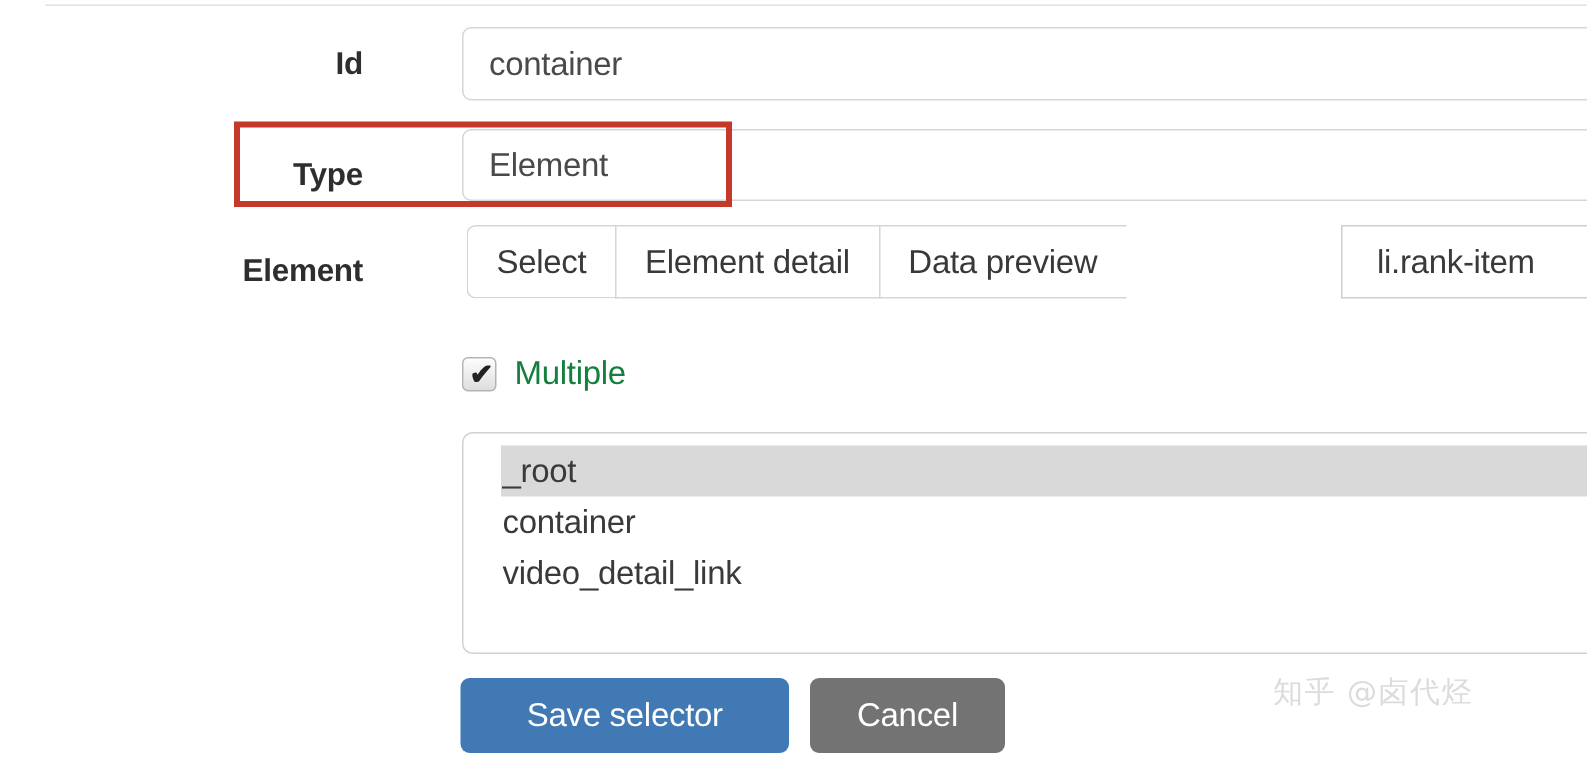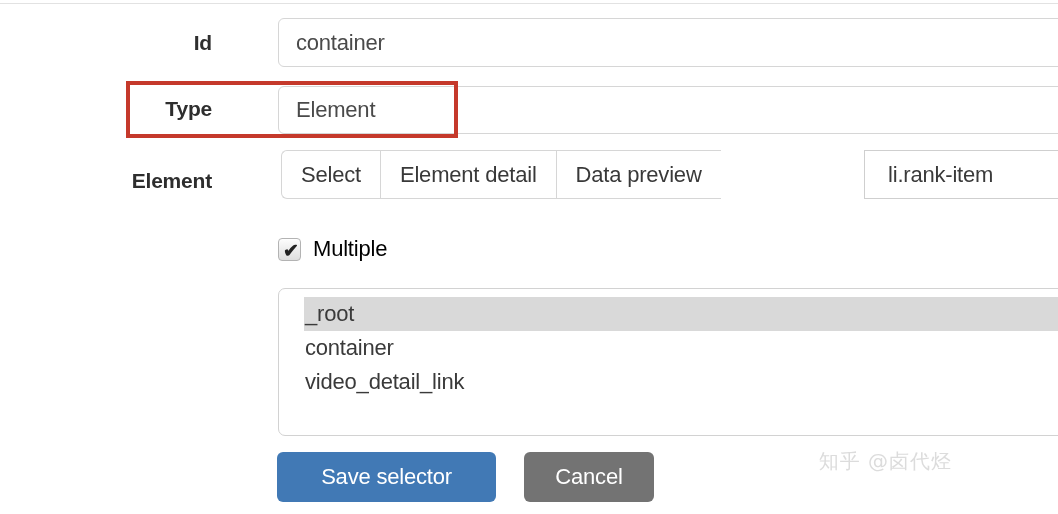--- a/index.html
+++ b/index.html
@@ -9,20 +9,21 @@
     background: #ffffff;
     font-family: "Liberation Sans", sans-serif;
     overflow: hidden;
   }
 
   #app {
     position: relative;
     width: 978px;
     height: 514px;
     background: #ffffff;
+    margin-left: 30px;
   }
 
   
   .top-divider {
     position: absolute;
     left: 0; top: 3px;
     width: 1058px; height: 1px;
     background: #e2e2e2;
   }
 
@@ -52,21 +53,21 @@
   }
 
   
   #id-label { top: 31px; }
   #id-input {
     left: 278px; top: 18px;
     width: 800px; height: 49px;
   }
 
   
-  #type-label { top: 97px; }
+  #type-label { top: 105px; }
   #type-select {
     left: 278px; top: 86px;
     width: 800px; height: 48px;
   }
 
   
   #annotation-box {
     position: absolute;
     left: 126px; top: 81px;
     width: 332px; height: 57px;
@@ -137,21 +138,21 @@
   .checkbox .tick {
     position: absolute;
     left: 4px; top: 0px;
     font-size: 19px;
     line-height: 23px;
     color: #222222;
     font-weight: bold;
   }
   #multiple-label {
     font-size: 22px;
-    color: #000000;
+    color: #15803d;
     letter-spacing: -0.2px;
   }
 
   
   #parent-label { top: 305px; }
   #parent-listbox {
     position: absolute;
     left: 278px; top: 288px;
     width: 800px; height: 148px;
     background: #ffffff;
@@ -173,21 +174,21 @@
     background: #d9d9d9;
     margin-left: 25px;
     padding-left: 1px;
   }
 
   
   #button-bar {
     position: absolute;
     left: 277px; top: 452px;
     display: flex;
-    gap: 28px;
+    gap: 14px;
   }
   .action-btn {
     border: none;
     border-radius: 6px;
     color: #ffffff;
     font-size: 22px;
     font-family: "Liberation Sans", sans-serif;
     letter-spacing: -0.2px;
     height: 50px;
     padding: 0 20px;

